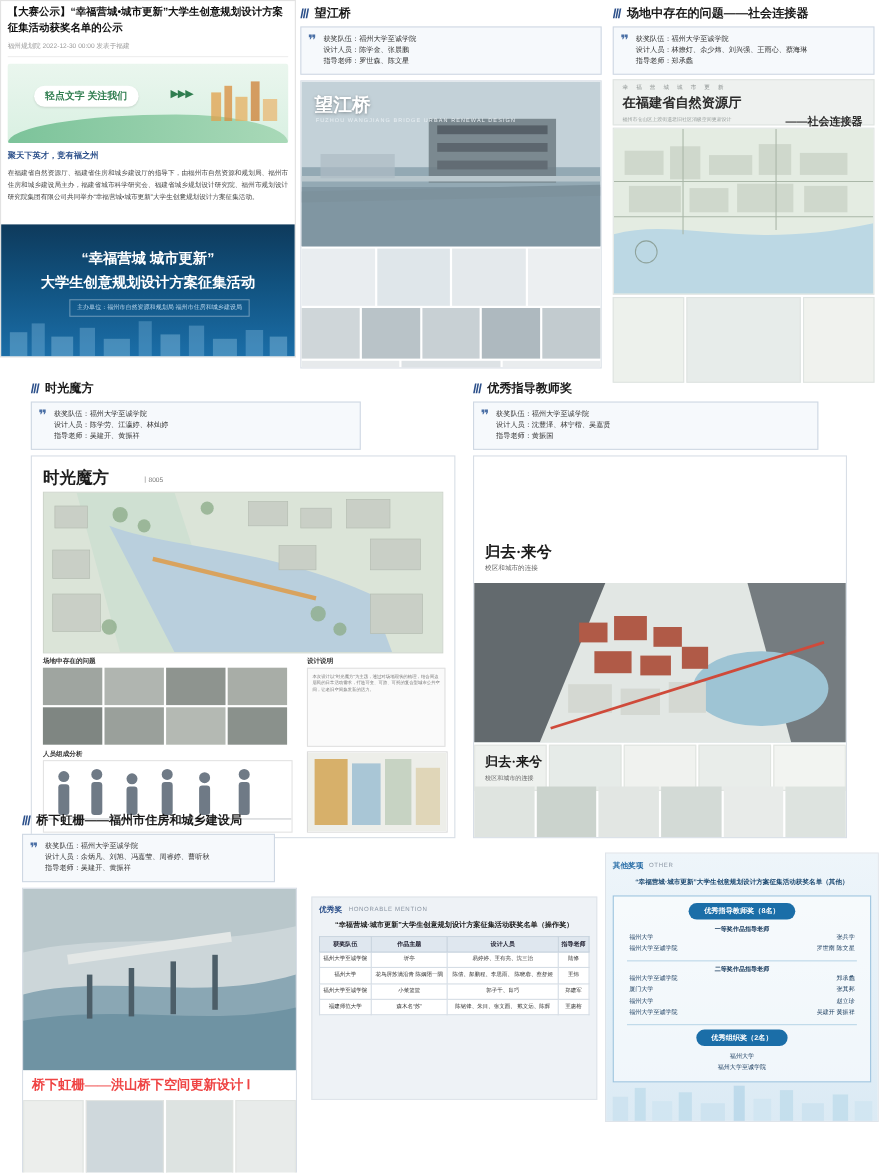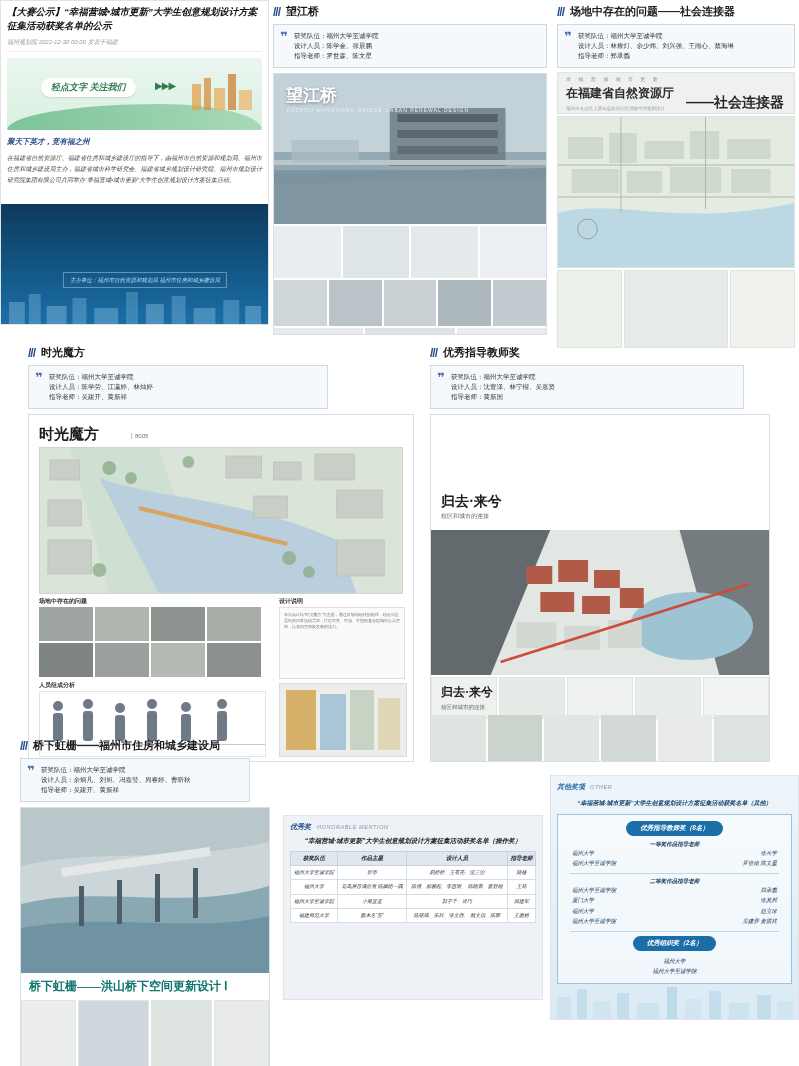--- a/index.html
+++ b/index.html
@@ -4,40 +4,40 @@
 <style>
   html,body{margin:0;padding:0;}
   body{
     width:799px;height:1066px;background:#ffffff;
     font-family:"Liberation Sans","DejaVu Sans",sans-serif;
     color:#222;overflow:hidden;position:relative;
   }
   .page{position:relative;width:799px;height:1066px;}
 
   
-  .card{position:absolute;box-sizing:border-box;overflow:hidden;background:#fff;font-style:italic;}
+  .card{position:absolute;box-sizing:border-box;overflow:hidden;background:#fff;}
 
   .sec-title{display:flex;align-items:center;gap:6px;font-size:11px;font-weight:bold;color:#1a1a1a;}
   .sec-title .slashes{color:#2b4f8a;font-weight:bold;letter-spacing:-1px;font-size:12px;}
 
   
   .credits{box-sizing:border-box;border:1px solid #cfd8e3;background:#f6f9fc;padding:6px 8px 6px 20px;position:relative;}
   .credits .quote{position:absolute;left:6px;top:5px;color:#4a6fa5;font-size:13px;line-height:1;font-weight:bold;}
   .credits .row{font-size:6.5px;line-height:1.55;color:#333;white-space:nowrap;}
 
   
   #article{left:0;top:0;width:269px;height:325px;border:1px solid #e2e2e2;}
   #article .hd{padding:4px 6px 0 6px;}
   #article .headline{font-size:9.5px;font-weight:bold;line-height:1.45;color:#111;}
   #article .meta{font-size:6px;color:#999;margin-top:5px;border-bottom:1px solid #eee;padding-bottom:4px;}
   #article .banner{margin:6px 6px 0 6px;height:72px;border-radius:2px;
       background:linear-gradient(180deg,#eaf6ee 0%,#d9f0e2 100%);position:relative;overflow:hidden;}
   #article .banner .greenwave{position:absolute;left:0;bottom:0;width:100%;height:26px;
       background:linear-gradient(90deg,#7cc39a,#a9d9b8);border-top-left-radius:60% 100%;border-top-right-radius:40% 100%;}
-  #article .banner .cta{position:absolute;left:34px;top:20px;background:#fff;border-radius:12px;padding:3px 10px;
+  #article .banner .cta{position:absolute;left:24px;top:20px;background:#fff;border-radius:12px;padding:3px 10px;
       font-size:9px;font-weight:bold;color:#2f7d4f;box-shadow:0 1px 2px rgba(0,0,0,.12);}
   #article .banner .arrows{position:absolute;left:148px;top:22px;color:#2f7d4f;font-size:10px;font-weight:bold;letter-spacing:-1px;}
   #article .banner .city{position:absolute;right:4px;bottom:20px;width:70px;height:40px;opacity:.75;}
   #article .subhd{margin:7px 6px 0 6px;font-size:7.5px;font-weight:bold;color:#2b4f8a;}
   #article .body{margin:6px 6px 0 6px;font-size:6px;line-height:1.85;color:#444;text-align:justify;}
   #article .poster{position:absolute;left:0;right:0;bottom:0;height:120px;
       background:linear-gradient(180deg,#0e3a5c 0%,#11527f 45%,#1b6ea8 100%);overflow:hidden;}
   #article .poster .t1{position:absolute;top:22px;width:100%;text-align:center;color:#fff;font-size:13px;font-weight:bold;}
   #article .poster .t2{position:absolute;top:44px;width:100%;text-align:center;color:#fff;font-size:13px;font-weight:bold;}
   #article .poster .t3{position:absolute;top:68px;left:62px;color:#bcd9ef;font-size:5.5px;line-height:1.5;
@@ -57,21 +57,21 @@
   #wangjiang .photo .sub{position:absolute;left:13px;top:33px;color:#e8eff3;font-size:5px;letter-spacing:1px;}
   #wangjiang .strip{display:flex;gap:2px;margin-top:2px;height:52px;}
   #wangjiang .strip div{flex:1;}
   #wangjiang .strip2{display:flex;gap:2px;margin-top:2px;height:46px;}
   #wangjiang .strip2 div{flex:1;}
 
   
   #laojiu{left:551px;top:0;width:248px;height:325px;padding:4px 4px 0 6px;}
   #laojiu .hero{position:relative;height:40px;background:#eef1ef;border:1px solid #dfe4e2;margin-top:4px;}
   #laojiu .hero .cn{position:absolute;left:8px;top:12px;font-size:12px;font-weight:bold;color:#2a2a2a;}
-  #laojiu .hero .cn2{position:absolute;right:10px;top:21px;font-size:14px;font-weight:bold;color:#2a2a2a;}
+  #laojiu .hero .cn2{position:absolute;right:10px;top:31px;font-size:10px;font-weight:bold;color:#2a2a2a;}
   #laojiu .hero .tiny{position:absolute;left:8px;top:3px;font-size:5px;color:#8b9190;letter-spacing:3px;}
   #laojiu .hero .tiny2{position:absolute;left:8px;bottom:2px;font-size:4.5px;color:#9aa19f;}
   #laojiu .map{height:150px;margin-top:2px;position:relative;overflow:hidden;
       background:linear-gradient(135deg,#e8efe6 0%,#dfeadd 40%,#cfe0d6 100%);border:1px solid #dfe4e2;}
   #laojiu .lower{height:78px;margin-top:2px;display:flex;gap:2px;}
 
   
   #shiguang{left:28px;top:345px;width:386px;height:370px;padding:0 0 0 0;}
   #shiguang .panel{margin-top:5px;height:348px;}
   #shiguang .ptitle{position:absolute;left:10px;top:10px;font-size:15px;font-weight:bold;color:#1d1d1d;
@@ -103,21 +103,21 @@
   #xiaoqu .strip{position:absolute;left:0;bottom:0;width:100%;height:46px;display:flex;gap:2px;}
   #xiaoqu .strip div{flex:1;}
   #xiaoqu .midstrip{position:absolute;left:0;top:262px;width:100%;height:42px;display:flex;gap:2px;}
   #xiaoqu .midstrip div{flex:1;}
 
   
   #qiaoxia{left:20px;top:738px;width:250px;height:322px;}
   #qiaoxia .panel{margin-top:5px;height:298px;}
   #qiaoxia .hero{position:absolute;left:0;top:0;width:100%;height:165px;overflow:hidden;
      background:linear-gradient(160deg,#dbe3e4 0%,#c6d3d6 45%,#aabec4 100%);}
-  #qiaoxia .ptitle{position:absolute;left:8px;top:170px;font-size:12px;font-weight:bold;color:#0f766e;
+  #qiaoxia .ptitle{position:absolute;left:8px;top:170px;font-size:12px;font-weight:bold;color:#ef4444;
      font-family:"Liberation Serif",serif;}
   #qiaoxia .body{position:absolute;left:0;top:192px;width:100%;height:106px;display:flex;gap:2px;}
 
   
   #honor{left:283px;top:815px;width:260px;height:185px;border:1px solid #dfe4ea;background:#eef2f6;padding:6px;}
   #honor .hd{display:flex;align-items:center;gap:6px;margin-bottom:5px;}
   #honor .hd .badge{font-size:7px;font-weight:bold;color:#2b4f8a;}
   #honor .hd .en{font-size:5.5px;color:#8a95a3;letter-spacing:.6px;}
   #honor .tbl-title{text-align:center;font-size:6.5px;font-weight:bold;color:#222;margin:4px 0 5px;}
   table{border-collapse:collapse;width:100%;background:#fff;}
@@ -170,20 +170,22 @@
         <rect x="46" y="20" width="20" height="18" fill="#a8d6ef"></rect>
         <rect x="72" y="12" width="14" height="26" fill="#8cc4e4"></rect>
         <rect x="94" y="22" width="24" height="16" fill="#9fd0ec"></rect>
         <rect x="126" y="6" width="12" height="32" fill="#7fbbdf"></rect>
         <rect x="146" y="18" width="18" height="20" fill="#a8d6ef"></rect>
         <rect x="172" y="10" width="14" height="28" fill="#8cc4e4"></rect>
         <rect x="194" y="22" width="22" height="16" fill="#9fd0ec"></rect>
         <rect x="224" y="14" width="16" height="24" fill="#8cc4e4"></rect>
         <rect x="246" y="20" width="16" height="18" fill="#a8d6ef"></rect>
       </svg>
+      <div class="t1">“幸福营城 城市更新”</div>
+      <div class="t2">大学生创意规划设计方案征集活动</div>
       <div class="t3">主办单位：福州市自然资源和规划局
 福州市住房和城乡建设局</div>
     </div>
   </div>
 
   <div class="board" id="wangjiang">
     <div class="sec-title title-row">
       <span class="slashes">///</span>
       <span>望江桥</span>
     </div>

